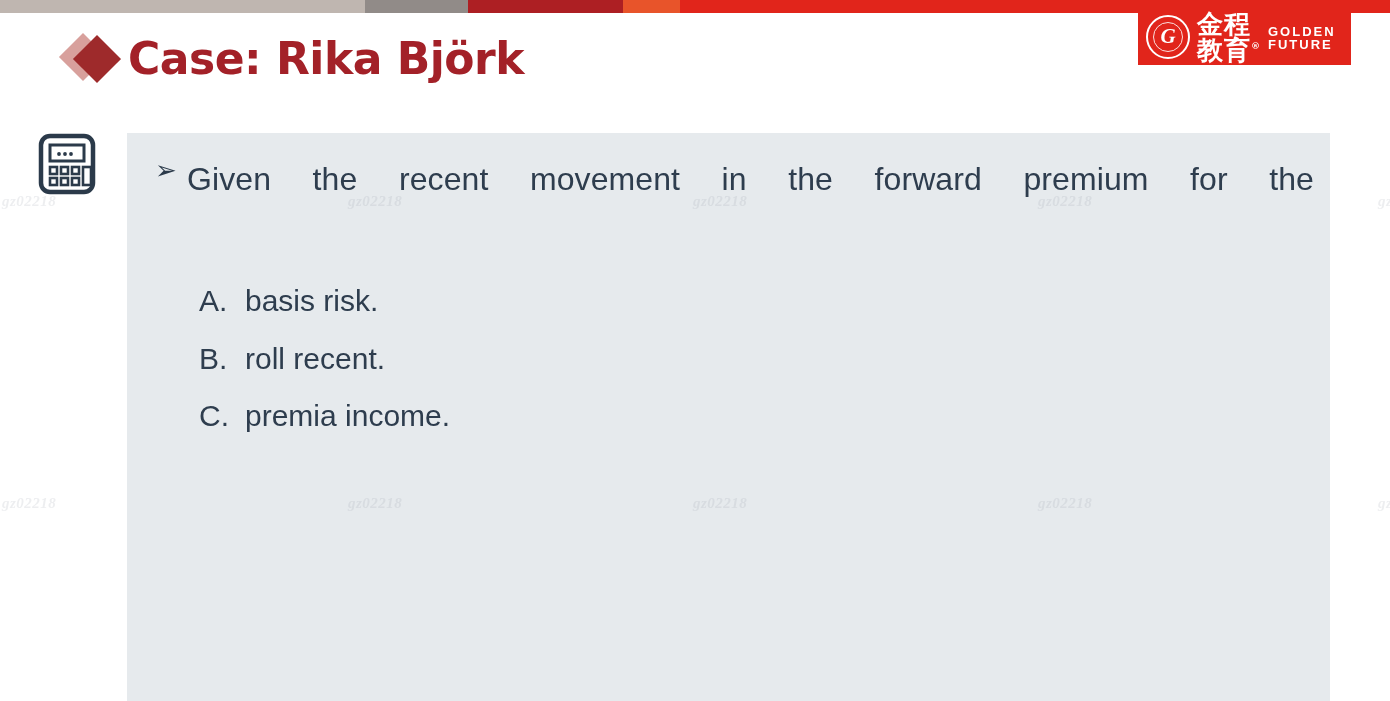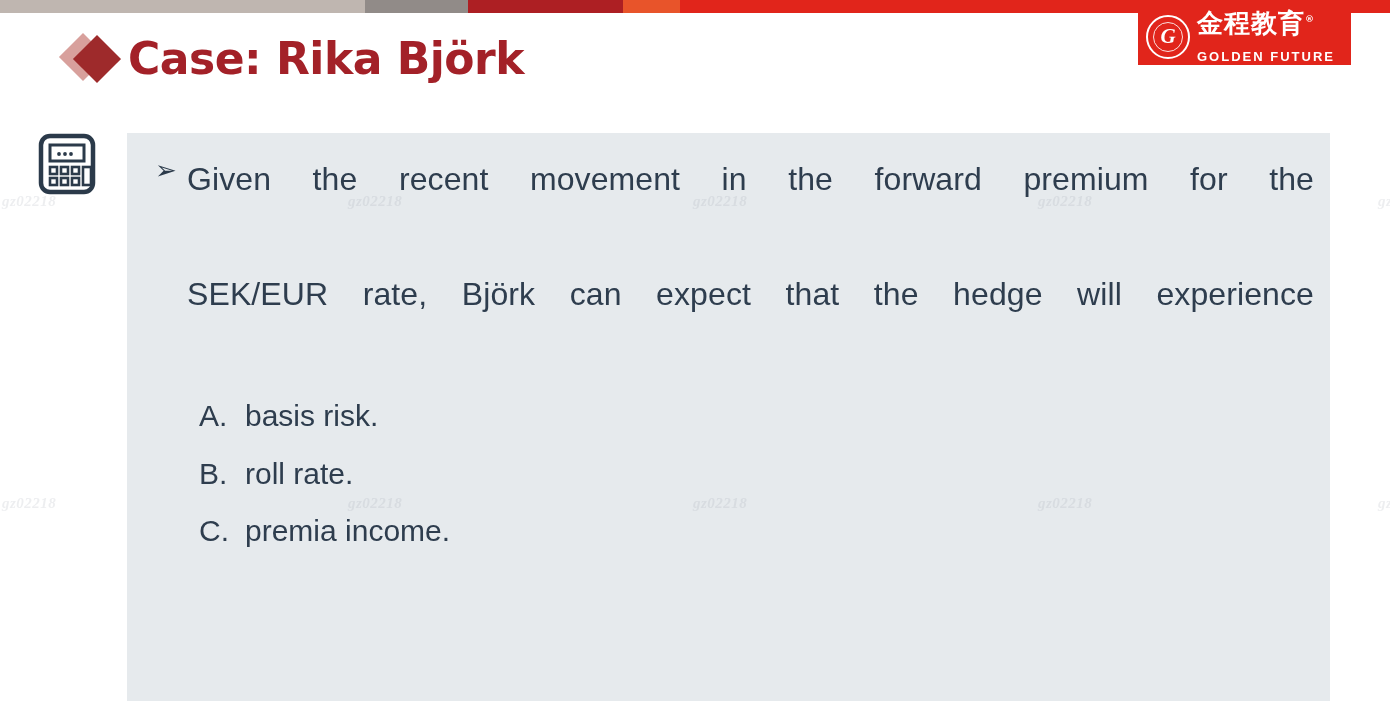--- a/index.html
+++ b/index.html
@@ -65,21 +65,21 @@
     font-size: 21px;
     font-weight: bold;
     color: #ffffff;
     line-height: 1;
     position: relative;
     z-index: 2;
   }
   .logo-text {
     margin-left: 7px;
     display: flex;
-    flex-direction: column;
+    flex-direction: row;
     line-height: 1;
   }
   .logo-cn {
     color: #ffffff;
     font-size: 26px;
     font-weight: bold;
     letter-spacing: 1px;
     font-family: "DejaVu Sans", sans-serif;
     position: relative;
   }
@@ -270,32 +270,31 @@
     <rect x="45" y="34" width="8" height="18" fill="none" stroke="#2b3a4a" stroke-width="2.6"></rect>
   </svg>
 </div>
 
 <div class="panel">
 
   <div class="bullet-row">
     <div class="bullet-arrow">➢</div>
     <div class="bullet-body">
       <span class="line-justify">Given the recent movement in the forward premium for the</span>
-      <span class="line-justify">SEK/EUR rate, Björk can expect that the hedge will experience</span>
     </div>
   </div>
 
   <div class="options">
     <div class="option">
       <span class="option-letter">A.</span>
       <span class="option-text">basis risk.</span>
     </div>
     <div class="option">
       <span class="option-letter">B.</span>
-      <span class="option-text">roll rate.</span>
+      <span class="option-text">roll recent.</span>
     </div>
     <div class="option">
       <span class="option-letter">C.</span>
       <span class="option-text">premia income.</span>
     </div>
   </div>
 
 </div>
 
 <div class="wm" style="left:2px;  top:193px;">gz02218</div>

